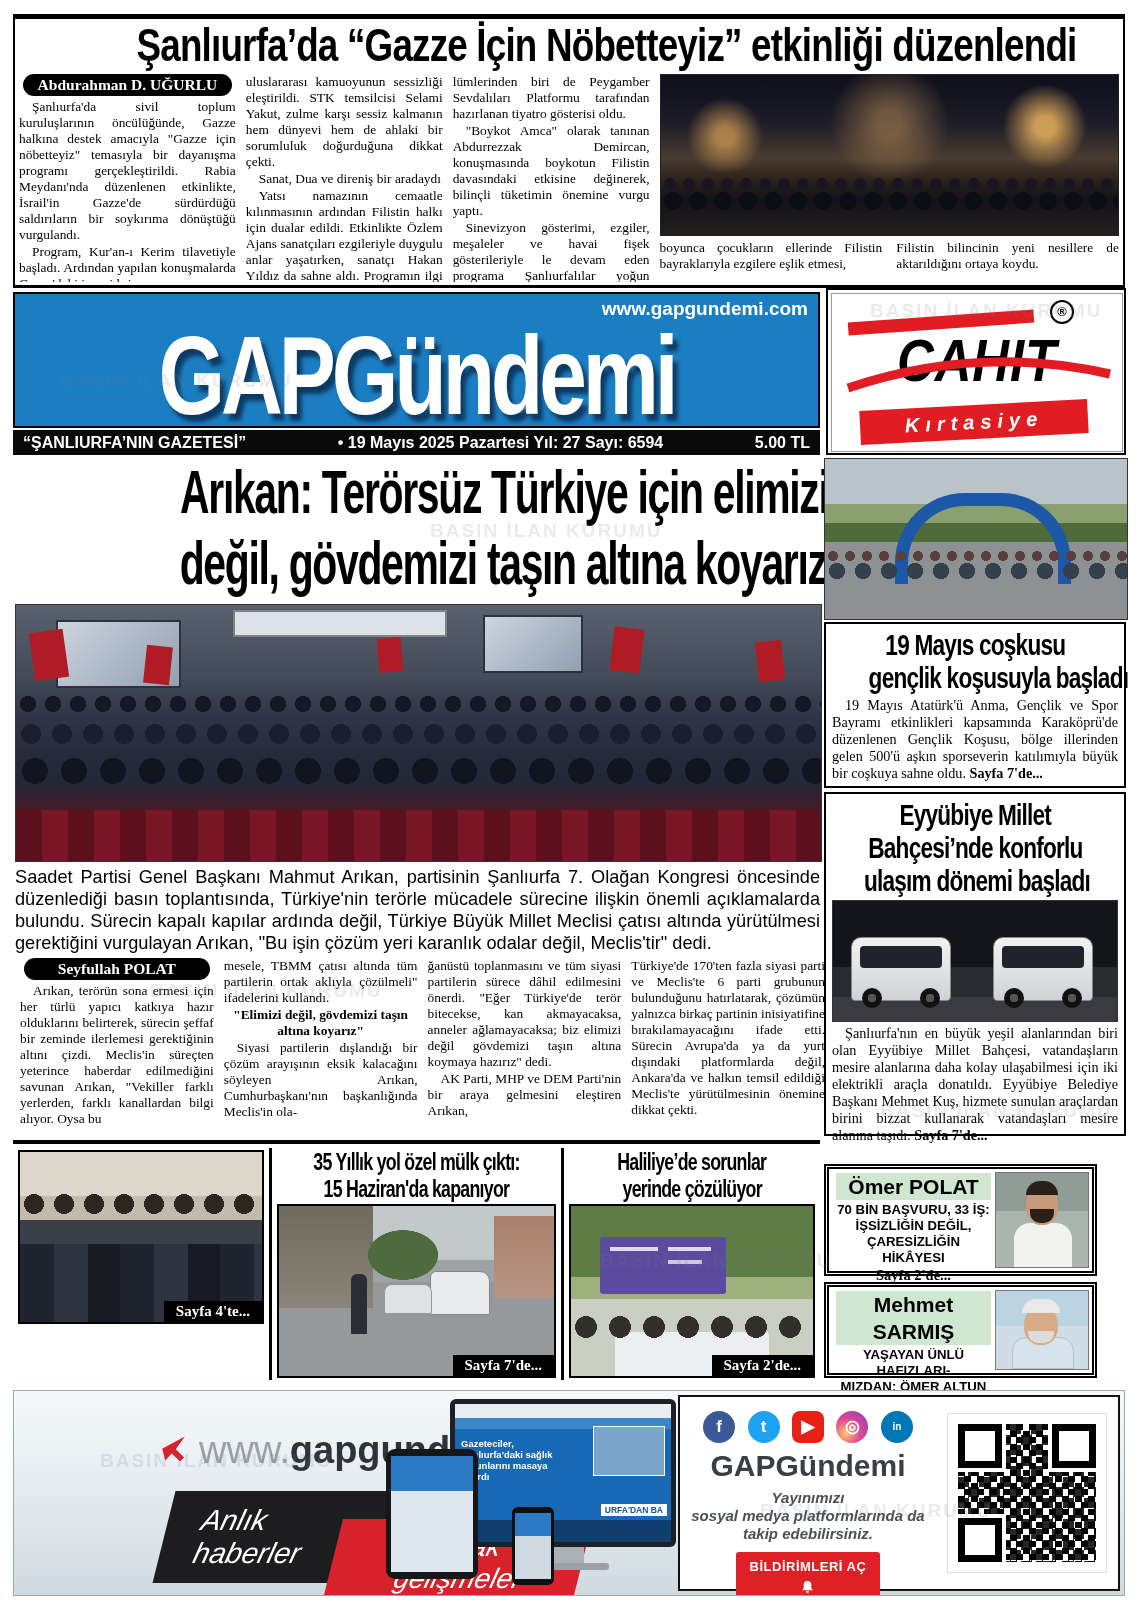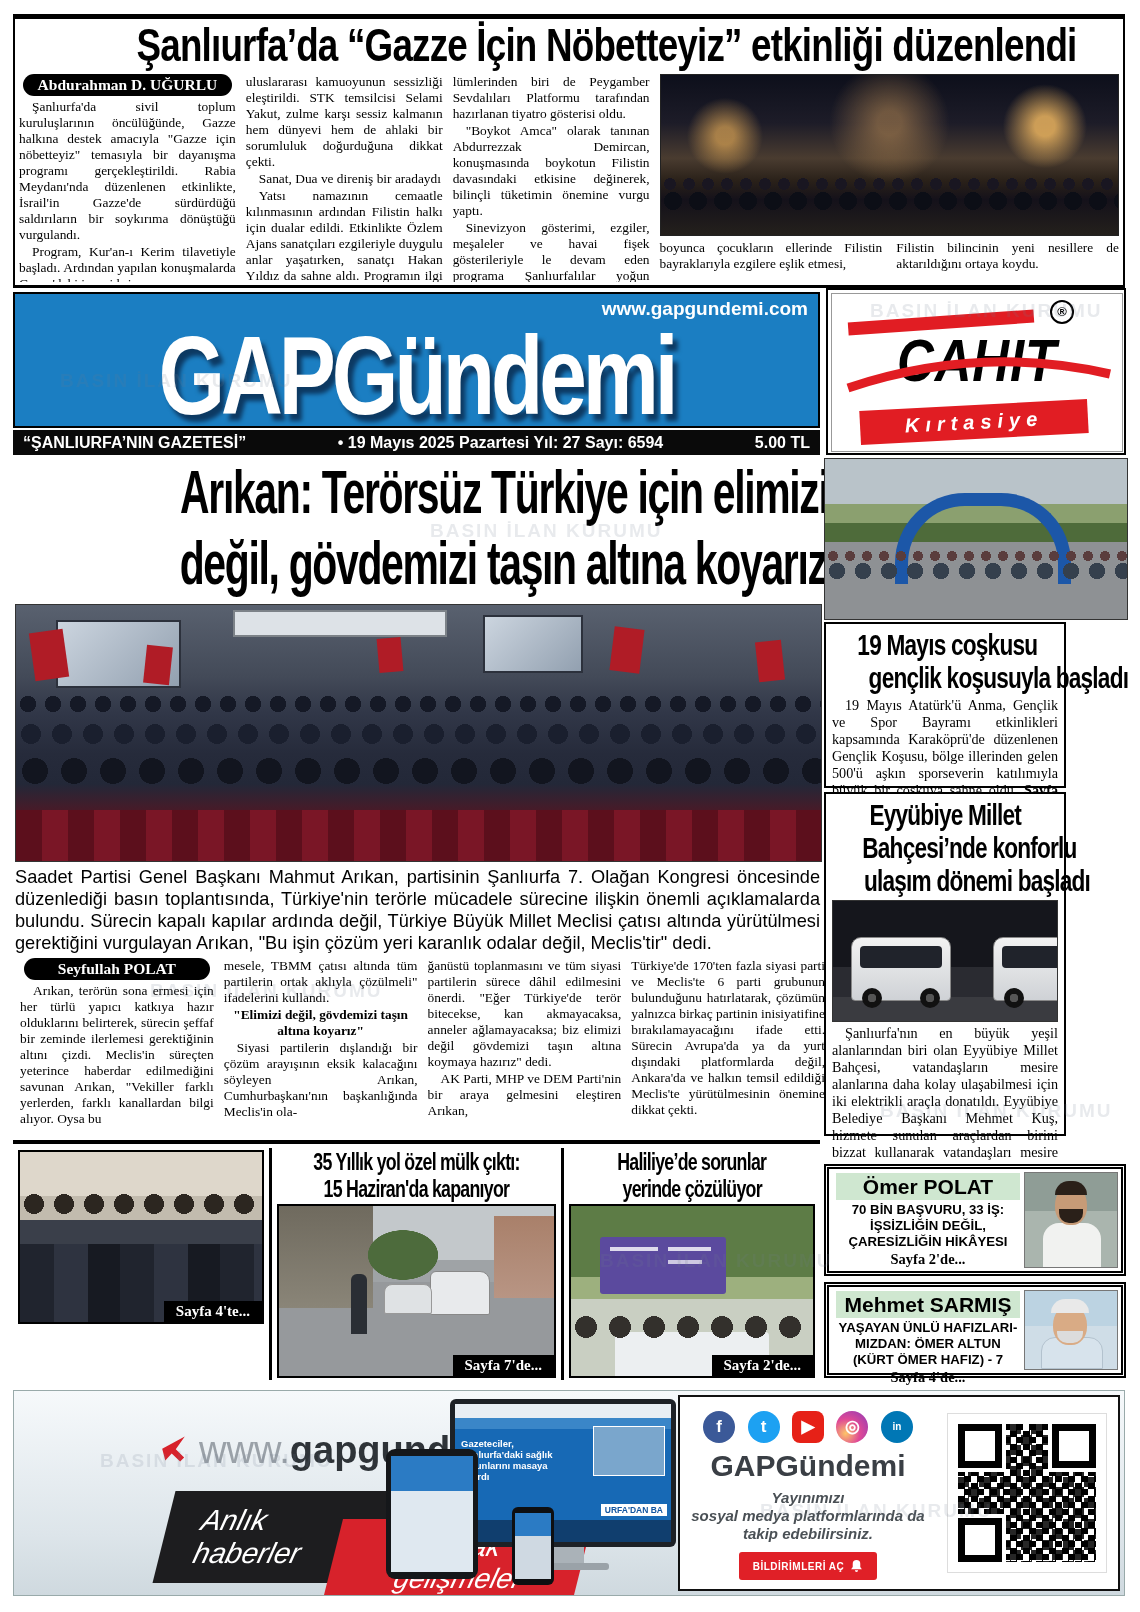--- a/index.html
+++ b/index.html
@@ -71,21 +71,21 @@
   #lead{position:absolute;left:15px;top:866px;width:805px;font-family:"Liberation Sans",sans-serif;
         font-size:18.2px;line-height:22px;text-align:justify;}
   #main-cols{position:absolute;left:20px;top:958px;width:805px;height:178px;display:flex;gap:10px;overflow:hidden;}
   #main-cols .mcol{flex:1;overflow:hidden;}
   .subhead{font-weight:bold;text-align:center;text-indent:0!important;}
   
   #sb-photo1{position:absolute;left:824px;top:458px;width:302px;height:160px;border:1px solid #333;overflow:hidden;
      background:linear-gradient(180deg,#b9c3c9 0 28%,#8ba06f 28% 40%,#4e6b3a 40% 52%,#8e9194 52% 100%);}
   .race-arch{position:absolute;left:70px;top:34px;width:150px;height:78px;border:13px solid #1c57a8;
      border-bottom:none;border-radius:70px 70px 0 0;}
-  .sb-box{position:absolute;left:824px;width:242px;border:2px solid #000;box-sizing:border-box;
+  .sb-box{position:absolute;left:824px;width:302px;border:2px solid #000;box-sizing:border-box;
           padding:3px 6px;background:#fff;}
   .sb-hl{text-align:center;margin:2px 0;}
   .sb-hl .cond{font-size:29px;line-height:33px;transform:scaleX(.78);}
   .sb-body{font-size:14.2px;line-height:17px;text-align:justify;text-indent:13px;}
   #sb-photo2{position:relative;height:120px;border:1px solid #333;overflow:hidden;margin:2px 0 3px 0;
      background:linear-gradient(180deg,#15161c 0 55%,#2a2b31 55% 80%,#3a3b40 80% 100%);}
   .cart{position:absolute;width:98px;height:62px;background:linear-gradient(180deg,#f2f2f2,#cfd2d6);
         border-radius:10px 10px 4px 4px;border:1px solid #888;}
   .cart:before{content:"";position:absolute;left:8px;top:8px;right:8px;height:22px;background:#20232b;border-radius:4px;}
   .wheel{position:absolute;width:20px;height:20px;background:radial-gradient(circle,#555 0 30%,#111 31% 100%);border-radius:50%;bottom:-8px;}
@@ -94,21 +94,21 @@
           padding-top:4px;display:flex;box-sizing:border-box;}
   .b-box{flex:1;padding:0 5px;position:relative;}
   .b-box + .b-box{border-left:3px solid #000;}
   .b-hl{text-align:center;height:54px;}
   .b-hl .cond{font-size:24px;line-height:27px;transform:scaleX(.74);}
   .b-photo{position:relative;height:170px;border:2px solid #000;overflow:hidden;margin-top:2px;text-align:right;}
   #ph-vali{background:linear-gradient(180deg,#ded7cb 0 26%,#c2bbae 26% 40%,#3a3f4a 40% 100%);}
   #ph-road{background:linear-gradient(180deg,#c3c8cb 0 32%,#9fa3a6 32% 45%,#96999c 45% 100%);}
   #ph-hali{background:linear-gradient(180deg,#5d7c46 0 42%,#9db07e 42% 55%,#c9cfc2 55% 100%);}
   
-  .profile{position:absolute;left:824px;width:302px;border:5px double #000;box-sizing:border-box;
+  .profile{position:absolute;left:824px;width:273px;border:5px double #000;box-sizing:border-box;
            background:#fff;display:flex;padding:3px;}
   .p-text{flex:1;text-align:center;padding:1px 4px;font-family:"Liberation Sans",sans-serif;}
   .p-name{background:#cfe7d0;font-weight:bold;font-size:21px;line-height:27px;margin-bottom:2px;}
   .p-line{font-weight:bold;font-size:13.2px;line-height:16px;}
   .p-page{font-family:"Liberation Serif",serif;font-weight:bold;font-size:14.5px;margin-top:1px;}
   .p-photo{width:92px;position:relative;overflow:hidden;border:1px solid #777;}
   .head{position:absolute;border-radius:50% 50% 45% 45%;}
   
   #footer{position:absolute;left:13px;top:1390px;width:1112px;height:206px;border:1px solid #9aa;
           background:linear-gradient(180deg,#f6f9fb 0%,#dde5ea 70%,#cfd9df 100%);box-sizing:border-box;overflow:hidden;}
@@ -140,21 +140,21 @@
   #f-soc-col{flex:1;text-align:center;padding-top:14px;font-family:"Liberation Sans",sans-serif;}
   .sic{display:inline-block;width:32px;height:32px;border-radius:50%;color:#fff;font-weight:bold;
        font-size:17px;line-height:32px;text-align:center;margin:0 4px;vertical-align:middle;}
   .sic-fb{background:#3b5998;} .sic-tw{background:#1da1f2;}
   .sic-yt{background:#e62117;border-radius:8px;} 
   .sic-ig{background:radial-gradient(circle at 30% 70%,#fdc468,#df4996 45%,#8a3ab9);}
   .sic-li{background:#0077b5;font-size:10px;}
   #f-brand{font-weight:bold;font-size:30px;color:#3a3f45;letter-spacing:0;margin-top:6px;}
   .f-note{font-style:italic;font-weight:bold;font-size:15px;line-height:18px;color:#4a5055;}
   #f-btn{display:inline-flex;align-items:center;gap:6px;background:#e02027;color:#fff;font-weight:bold;
-         font-size:10px;padding:7px 14px;border-radius:3px;margin-top:9px;letter-spacing:.5px;}
+         font-size:13px;padding:7px 14px;border-radius:3px;margin-top:9px;letter-spacing:.5px;flex-direction:column;}
   #f-qr-wrap{width:182px;display:flex;align-items:center;justify-content:center;}
   #f-qr{position:relative;width:158px;height:158px;background:#fff;border:1px solid #ddd;}
   #f-qr-noise{position:absolute;inset:10px;
       background:repeating-conic-gradient(#000 0% 25%,#fff 0% 50%);background-size:13px 13px;}
   #f-qr-noise2{position:absolute;inset:10px;
       background:repeating-conic-gradient(rgba(0,0,0,.85) 0% 25%,rgba(255,255,255,.0) 0% 50%);background-size:21px 21px;}
   .qf{position:absolute;width:30px;height:30px;border:7px solid #000;background:#fff;box-shadow:0 0 0 4px #fff;}
 </style>
 </head>
 <body>

